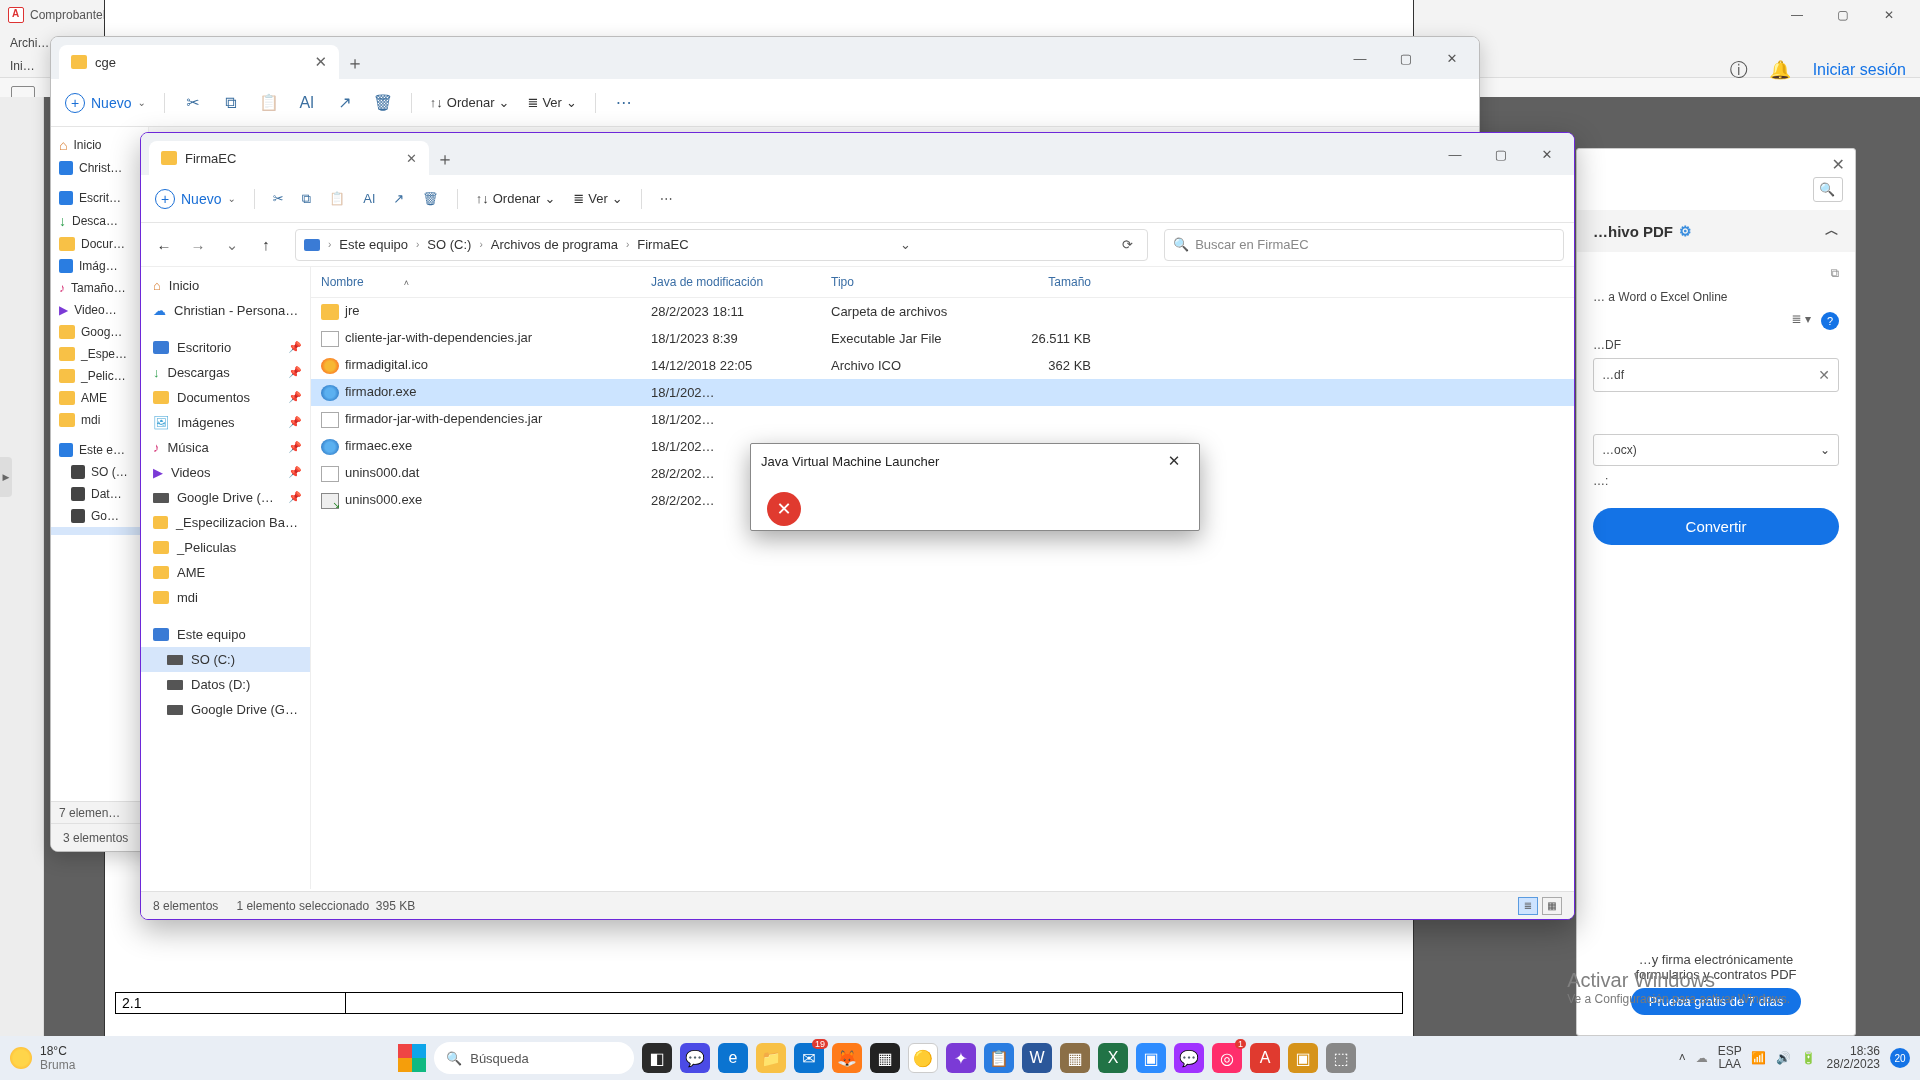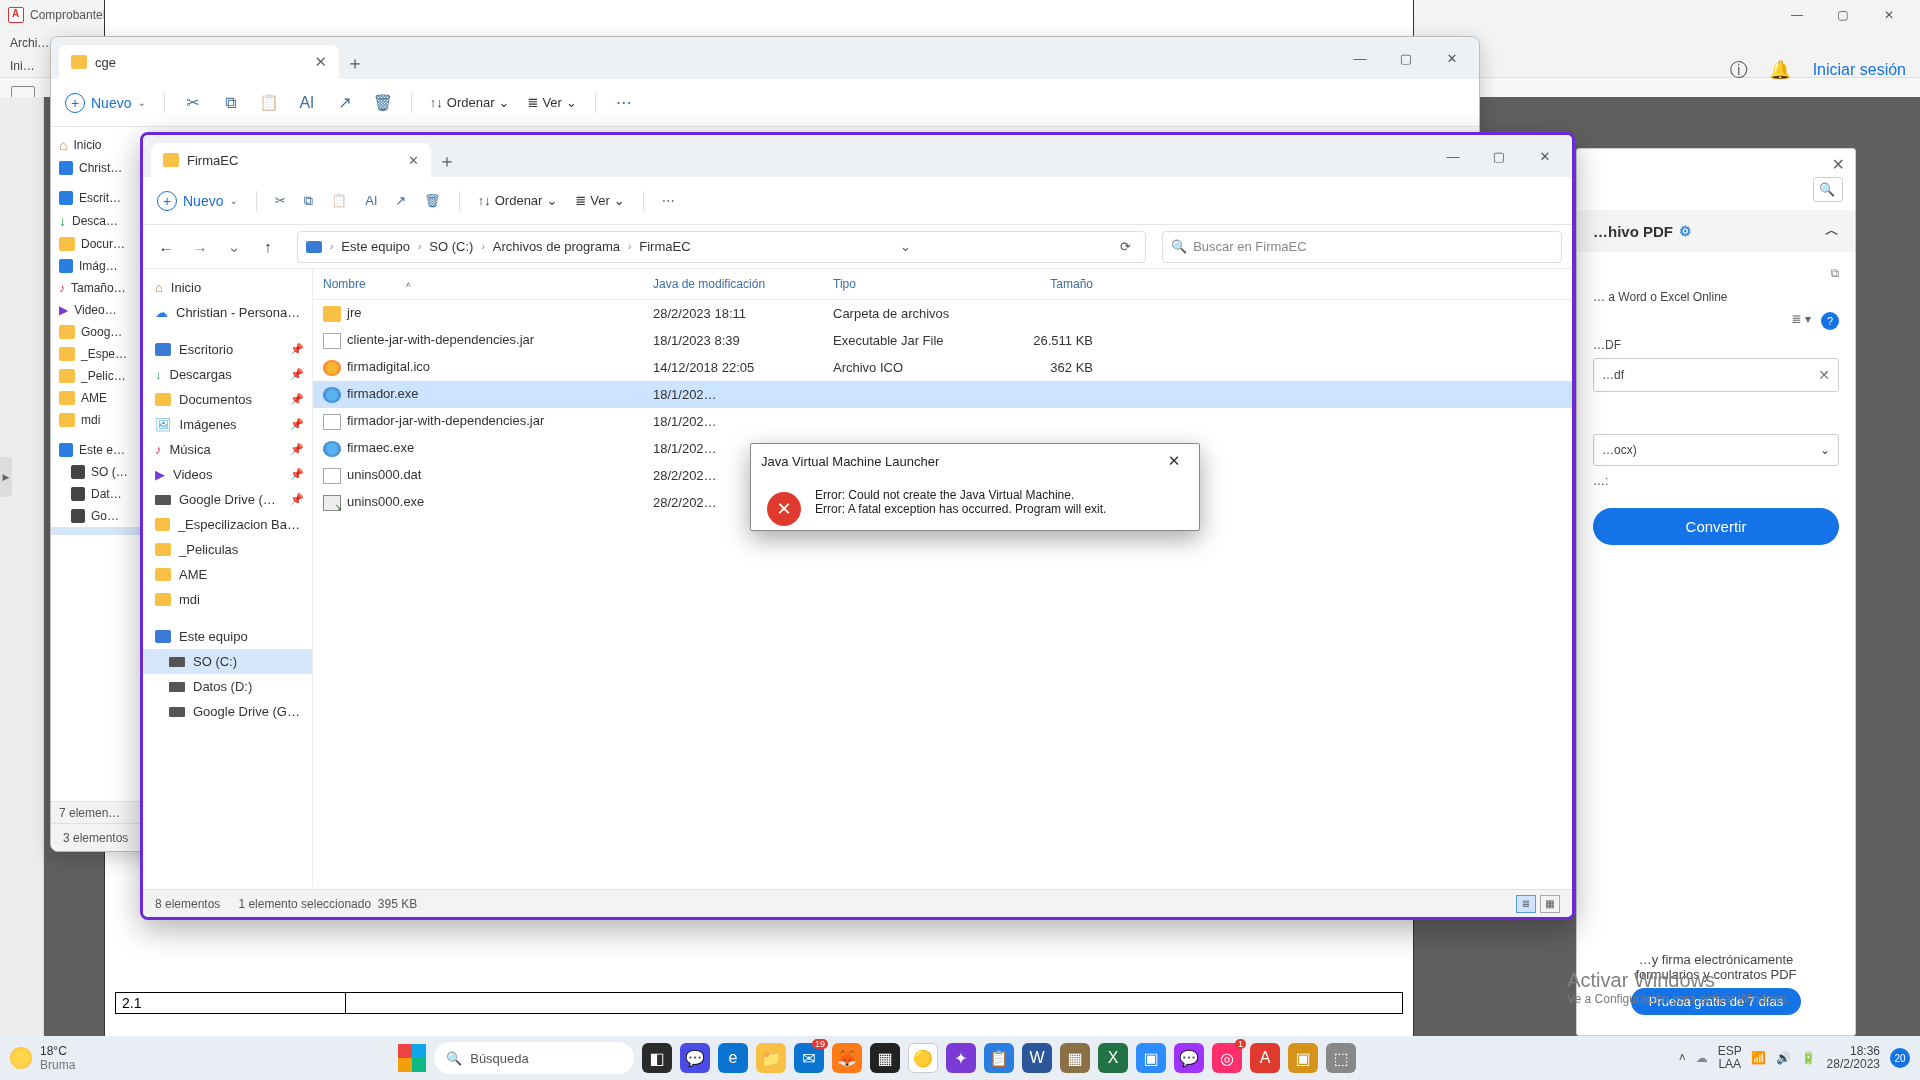--- a/index.html
+++ b/index.html
@@ -63,21 +63,21 @@
 .cge-left .it { display:flex; align-items:center; gap:6px; padding:4px 8px; color:#333; white-space:nowrap;}
 .cge-left .fico { width:16px;height:14px;background:#f8c146;border-radius:2px;flex-shrink:0;}
 .cge-left .home-ico { color:#d77a2b; font-size:14px;}
 .cge-left .blue-ico { width:14px;height:14px;background:#2a7de1;border-radius:2px;}
 .cge-left .dl-ico { color:#2a9d4a; font-size:14px;}
 .cge-left .drive-ico { width:14px;height:14px;background:#444;border-radius:2px;}
 .cge-left .sel { background:#d6e6fb; }
 .cge-status { position:absolute; left:0; right:0; bottom:0; height:28px; background:#f3f3f3; display:flex; align-items:center; padding:0 12px; font-size:12px; color:#555; border-top:1px solid #e0e0e0;}
 
 
-.firma-window { position:absolute; left:140px; top:132px; width:1435px; height:788px; background:#fff; border:3px solid #6d28d9; border-radius:8px; box-shadow:0 10px 30px rgba(0,0,0,.3); overflow:hidden; }
+.firma-window { position:absolute; left:140px; top:132px; width:1435px; height:788px; background:#fff; border:1px solid #6d28d9; border-radius:8px; box-shadow:0 10px 30px rgba(0,0,0,.3); overflow:hidden; }
 .firma-tabrow { height:42px; background:#eef1f4; display:flex; align-items:flex-end; padding-left:8px; }
 .firma-tab { background:#fff; border-radius:8px 8px 0 0; height:34px; width:280px; display:flex; align-items:center; padding:0 12px; gap:8px; font-size:13px; color:#333; }
 .firma-winbtns { position:absolute; right:4px; top:6px; display:flex; }
 .firma-winbtns span { width:46px; height:30px; display:flex; align-items:center; justify-content:center; color:#555;}
 .firma-toolbar { height:48px; background:#fff; display:flex; align-items:center; gap:18px; padding:0 14px; border-bottom:1px solid #e5e5e5;}
 .firma-navrow { height:44px; display:flex; align-items:center; gap:8px; padding:0 10px; border-bottom:1px solid #eee;}
 .firma-navrow .navbtn { width:26px; text-align:center; color:#777; font-size:15px;}
 .firma-navrow .navbtn.active { color:#333; }
 .breadcrumb { flex:1; height:32px; border:1px solid #ddd; border-radius:4px; display:flex; align-items:center; padding:0 8px; gap:4px; font-size:13px; color:#333; margin:0 8px;}
 .breadcrumb .seg { padding:0 4px; }
@@ -568,24 +568,20 @@
   </div>
 </div>
 
 <div class="jvm-dialog">
   <div class="jvm-title">
     <span>Java Virtual Machine Launcher</span>
     <span class="x">✕</span>
   </div>
   <div class="jvm-body">
     <div class="jvm-erricon">✕</div>
-    <div>
-      <div>Error: Could not create the Java Virtual Machine.</div>
-      <div>Error: A fatal exception has occurred. Program will exit.</div>
-    </div>
   </div>
 </div>
 
 <div class="taskbar">
   <div class="weather">
     <span class="sun"></span>
     <div>
       <div>18°C</div>
       <div style="color:#777;">Bruma</div>
     </div>

